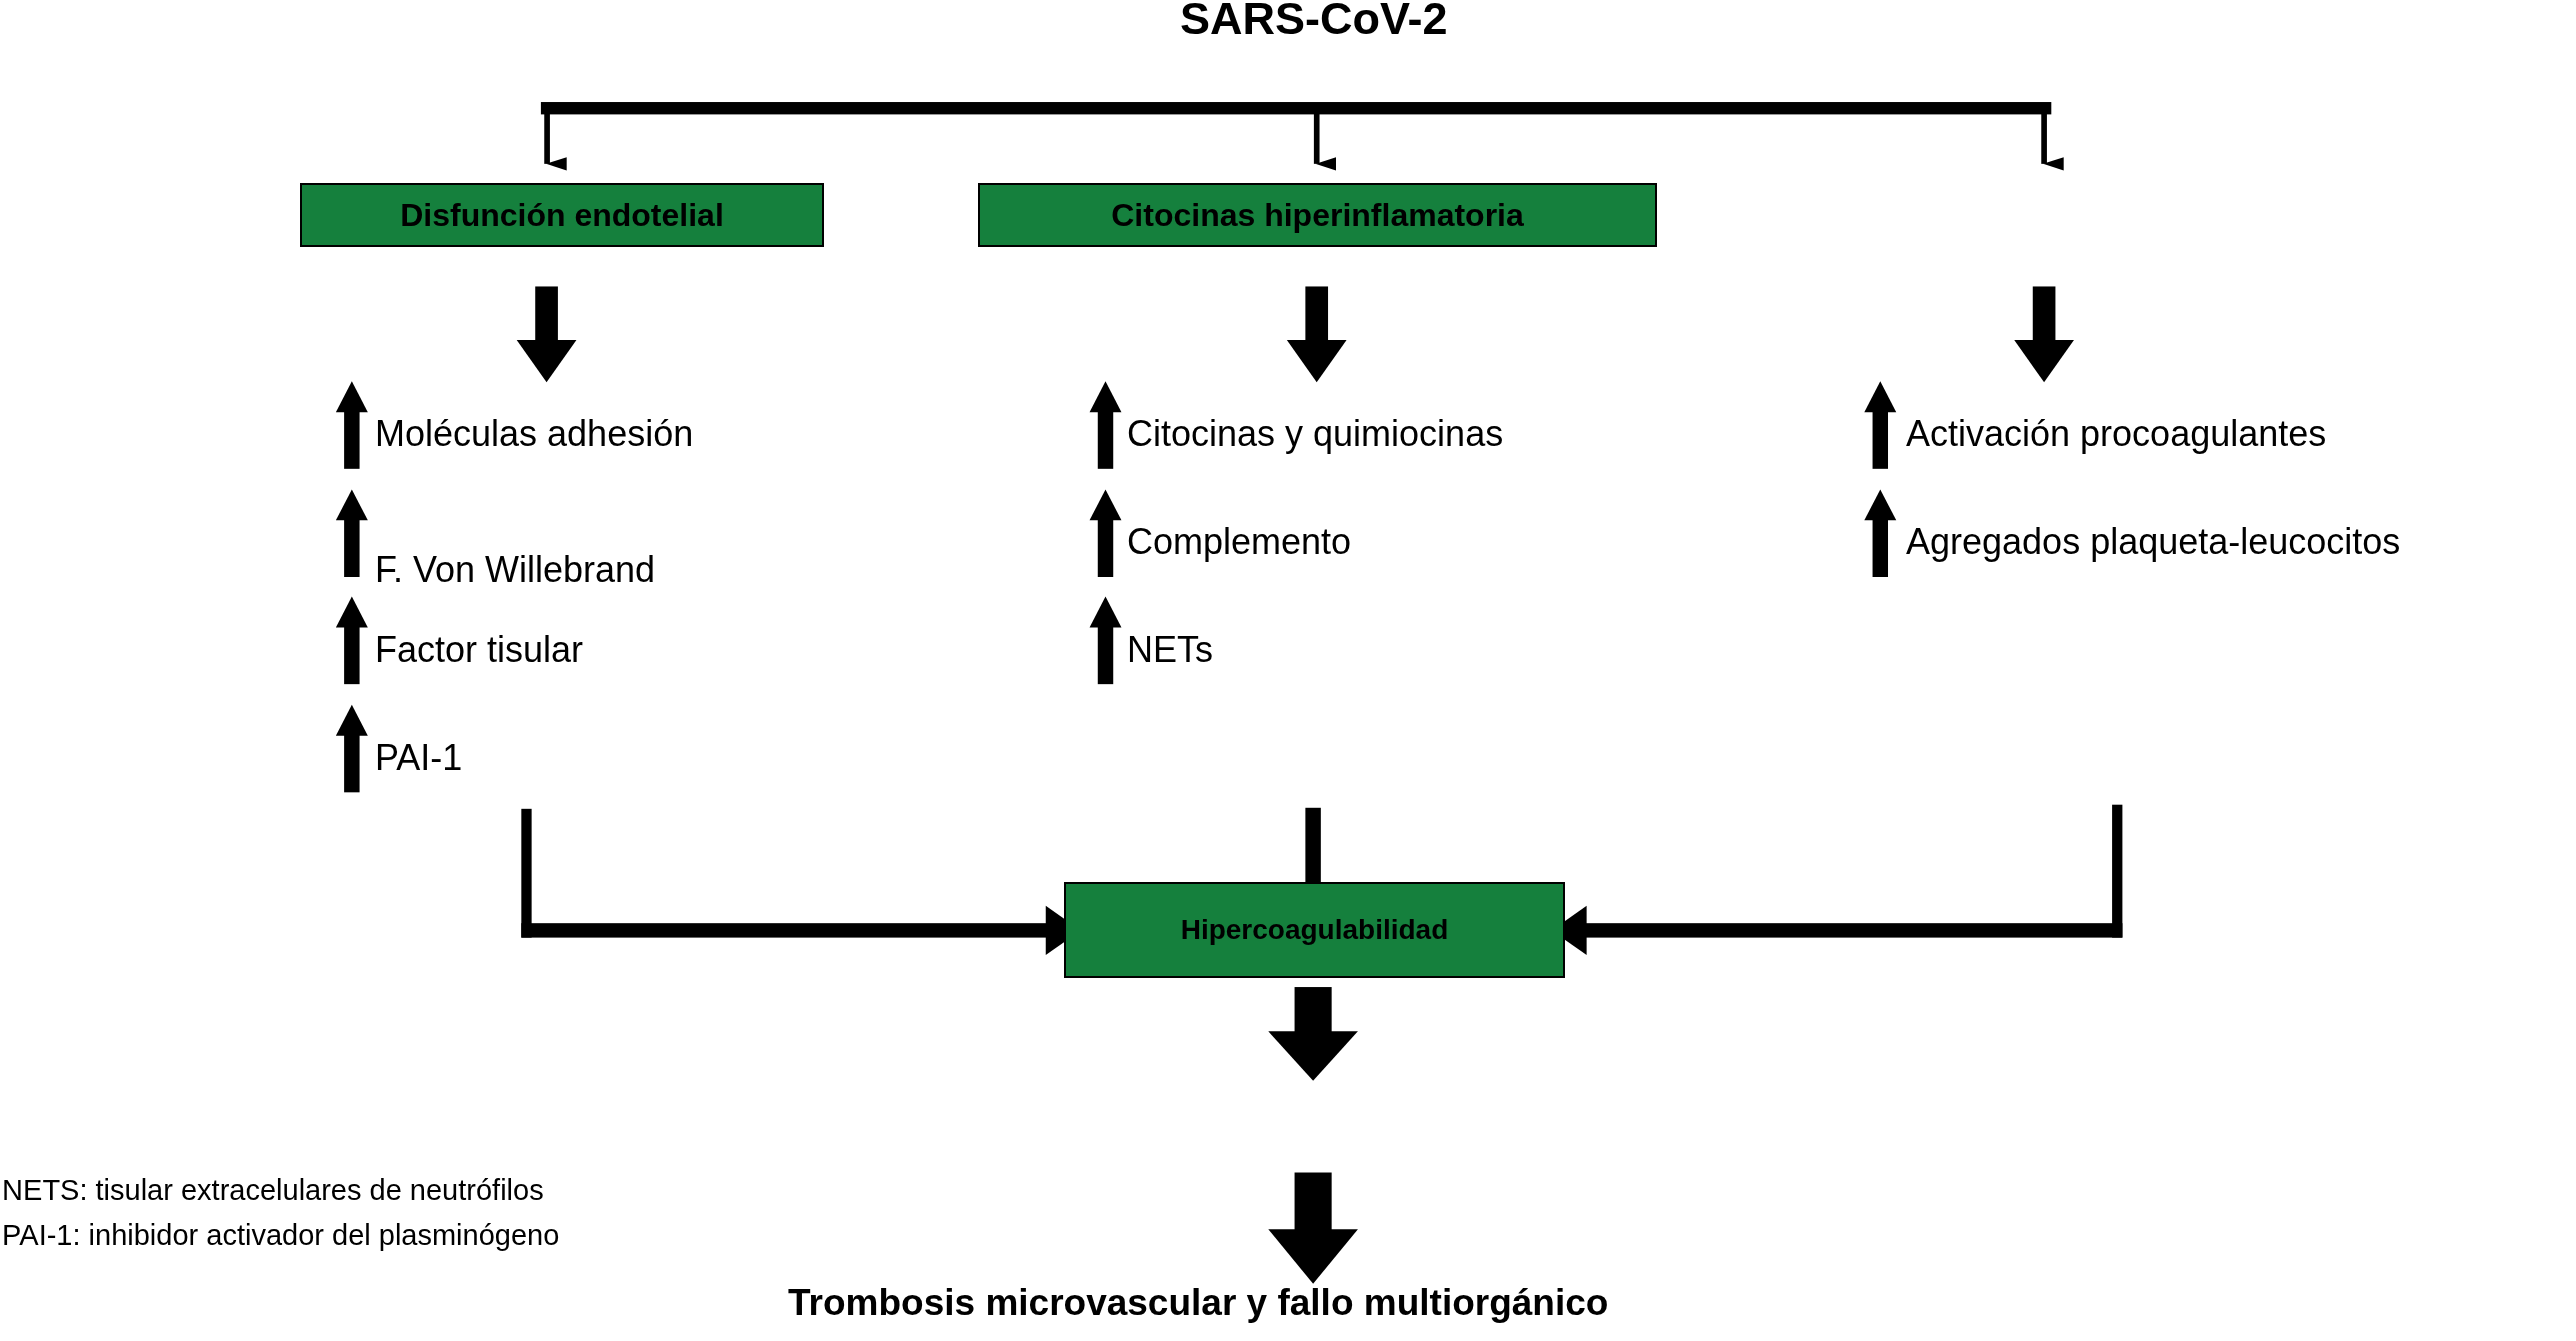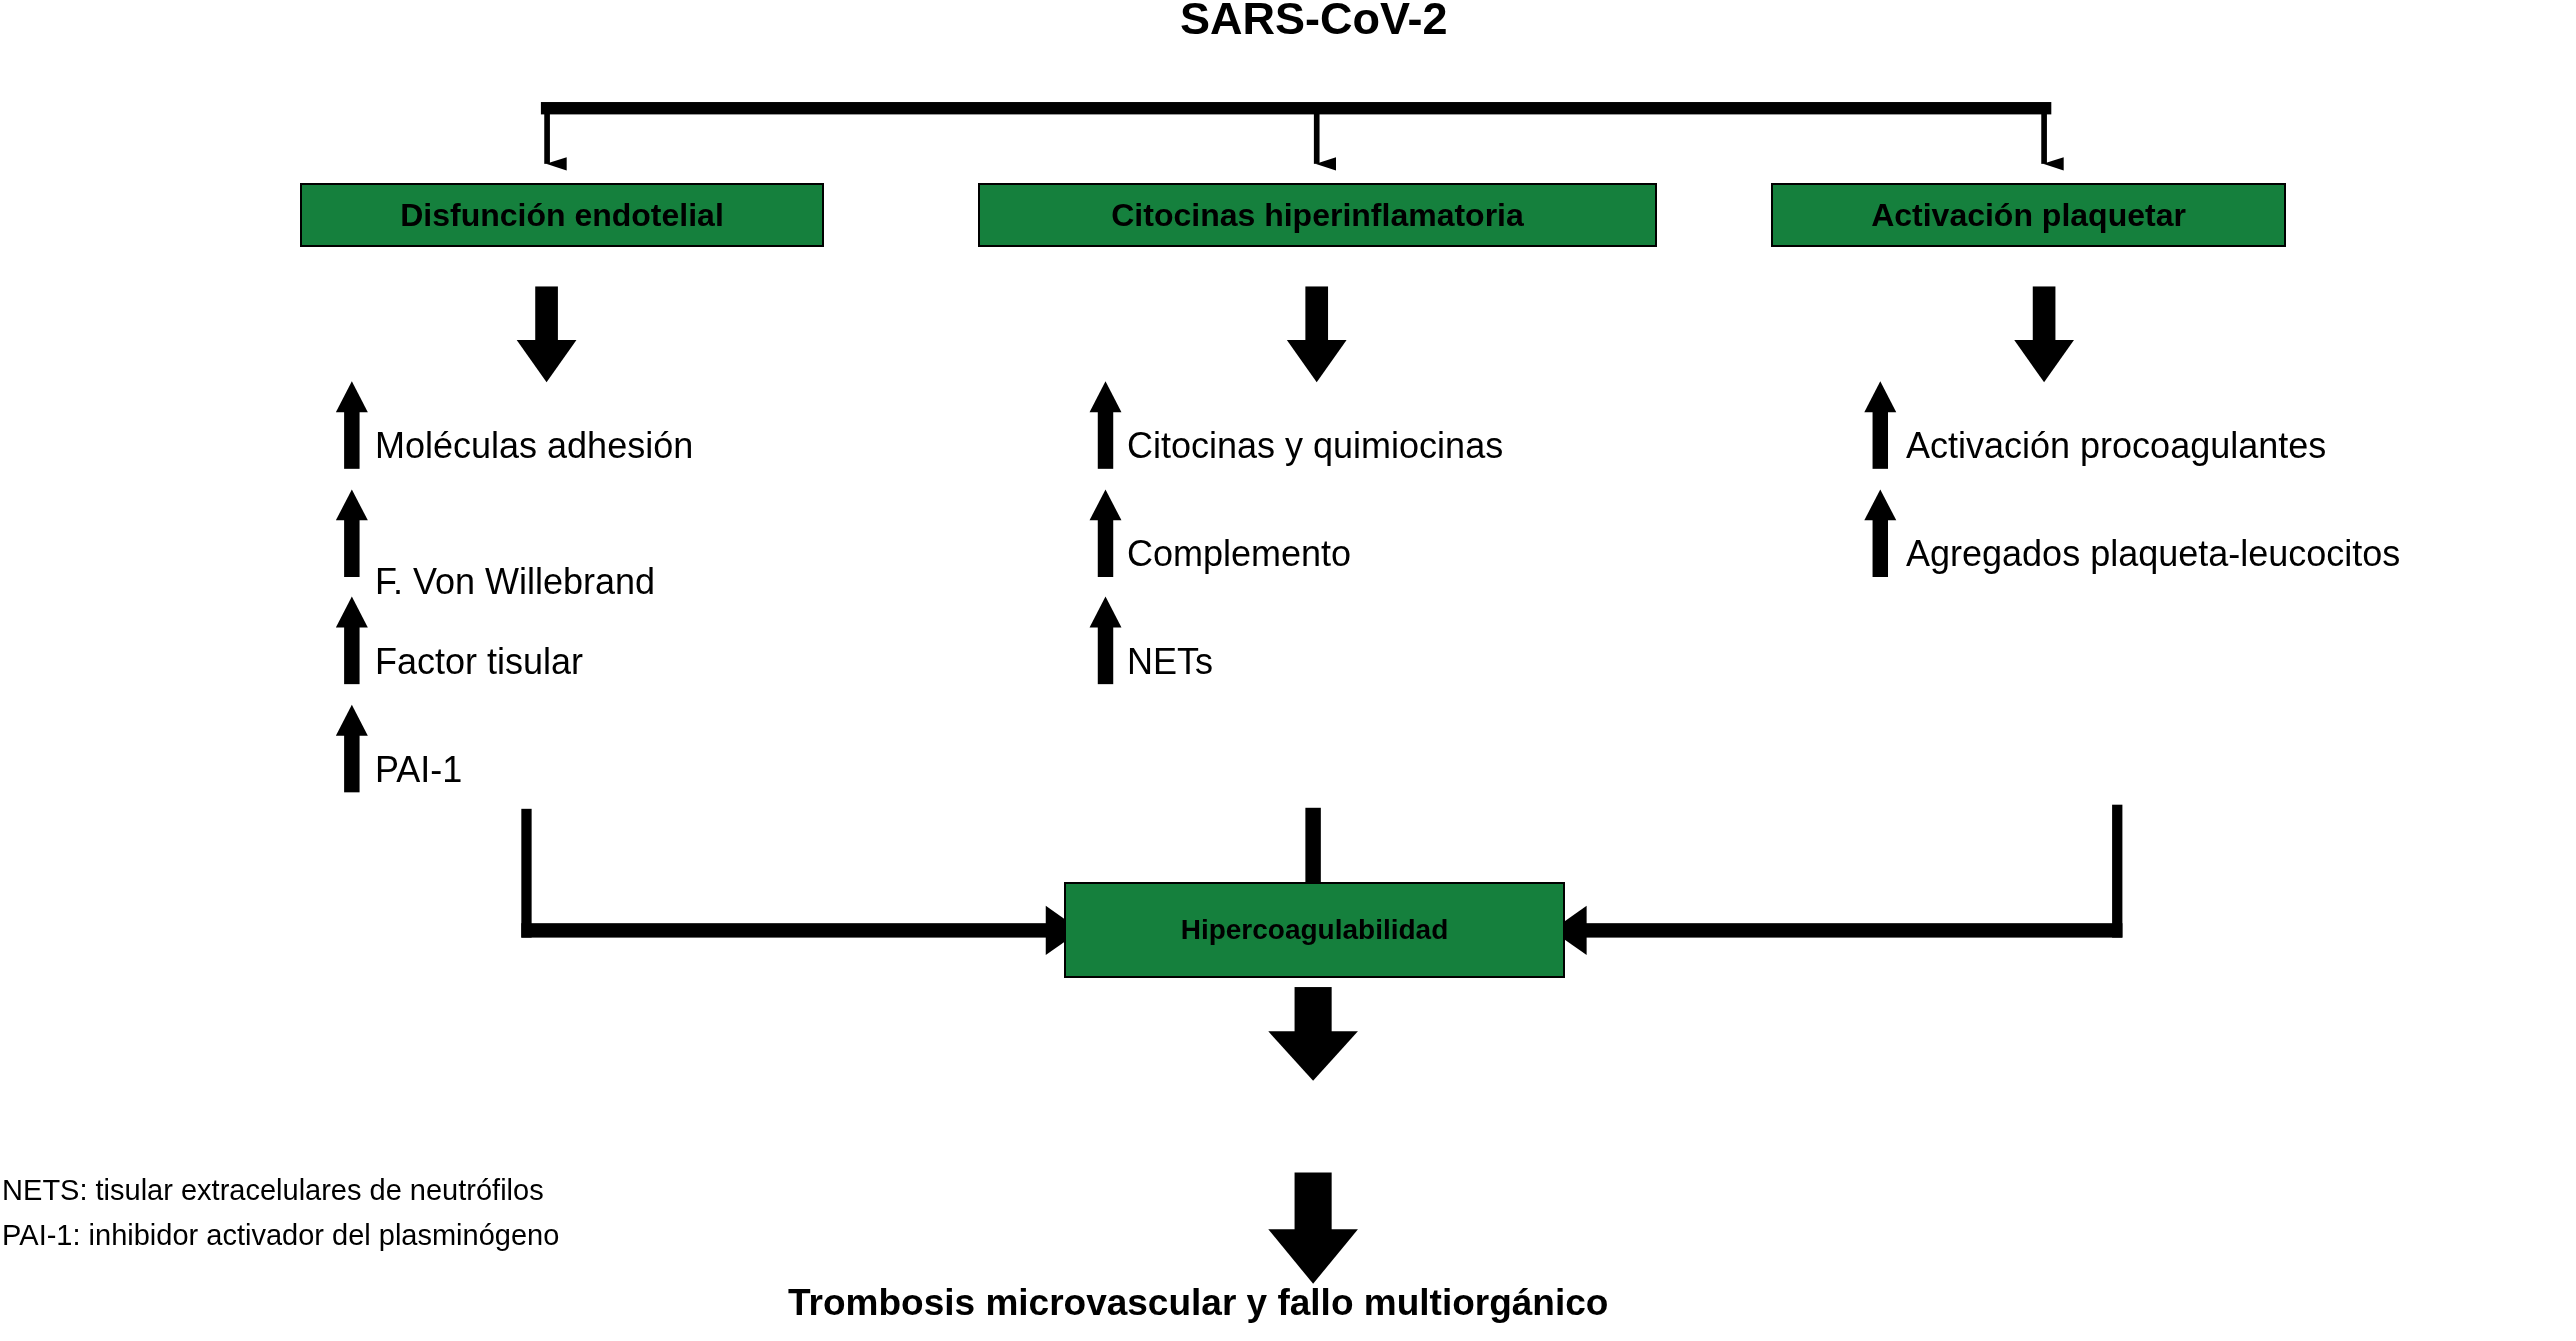--- a/index.html
+++ b/index.html
@@ -19,21 +19,20 @@
     font-family:"Liberation Sans",sans-serif;
     white-space:nowrap;
     line-height:1;
   }
   .plain-label{
     position:absolute;
     font-family:"Liberation Sans",sans-serif;
     white-space:nowrap;
     line-height:1;
     color:#000;
-    margin-top:12px;
   }
   .title{
     position:absolute;
     font-weight:bold;
     font-family:"Liberation Sans",sans-serif;
     white-space:nowrap;
     line-height:1;
   }
   .footnote{
     position:absolute;
@@ -163,23 +162,20 @@
   </svg>
 
   <div class="node-box" style="left:300px;top:183px;width:524px;height:64px;">
     <span style="font-size:32px;">Disfunción endotelial</span>
   </div>
 
   <div class="node-box" style="left:978px;top:183px;width:679px;height:64px;">
     <span style="font-size:32px;">Citocinas hiperinflamatoria</span>
   </div>
 
-  <div class="node-box" style="left:1771px;top:183px;width:515px;height:64px;">
-    <span style="font-size:32px;">Activación plaquetar</span>
-  </div>
 
   <div class="plain-label" style="left:375px;top:416px;font-size:36px;">Moléculas adhesión</div>
   <div class="plain-label" style="left:375px;top:552px;font-size:36px;">F. Von Willebrand</div>
   <div class="plain-label" style="left:375px;top:632px;font-size:36px;">Factor tisular</div>
   <div class="plain-label" style="left:375px;top:740px;font-size:36px;">PAI-1</div>
 
   <div class="plain-label" style="left:1127px;top:416px;font-size:36px;">Citocinas y quimiocinas</div>
   <div class="plain-label" style="left:1127px;top:524px;font-size:36px;">Complemento</div>
   <div class="plain-label" style="left:1127px;top:632px;font-size:36px;">NETs</div>
 

